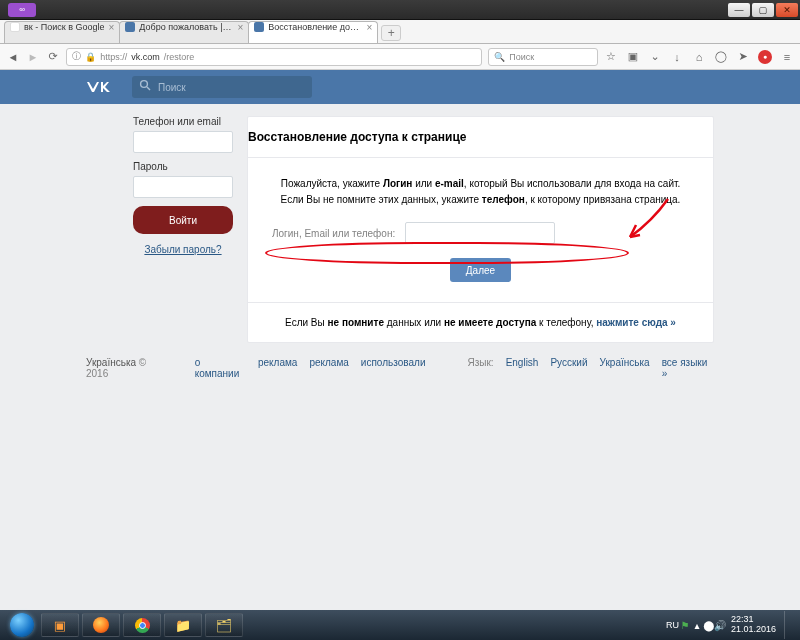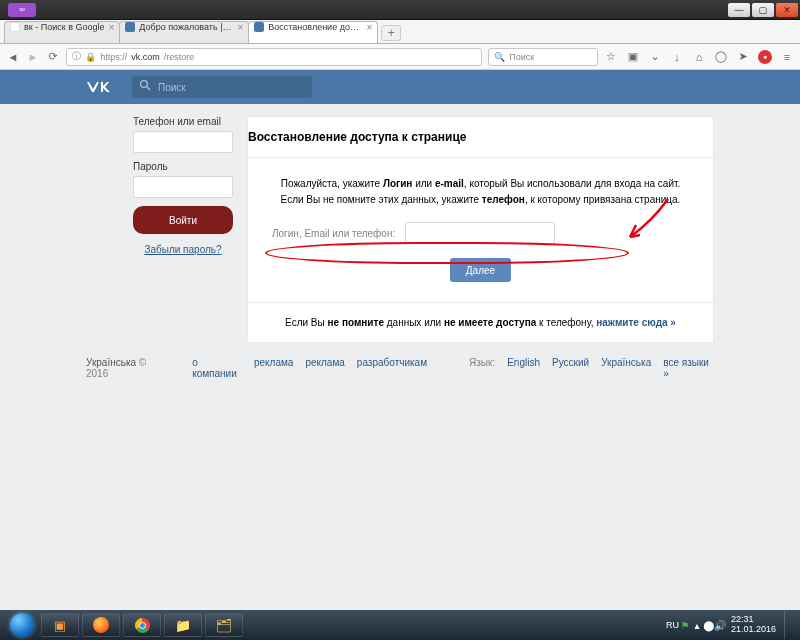--- a/index.html
+++ b/index.html
@@ -169,21 +169,21 @@
       </div>
     </div>
   </div>
 </div>
 
 <div class="footer">
   <span class="copy"><span style="color:#555">Українська</span> <span>© 2016</span></span>
   <a href="#">о компании</a>
   <a href="#">реклама</a>
   <a href="#">реклама</a>
-  <a href="#">разработчикам</a>
+  <a href="#">использовали</a>
   <span class="langlab">Язык:</span>
   <a href="#">English</a>
   <a href="#">Русский</a>
   <a href="#">Українська</a>
   <a href="#">все языки »</a>
 </div>
 
 <div class="anno circle"></div>
 <svg class="anno arrow" width="60" height="60">
   <path d="M52 6 C 42 20, 28 34, 14 44" stroke="#e30613" stroke-width="2.5" fill="none"></path>

